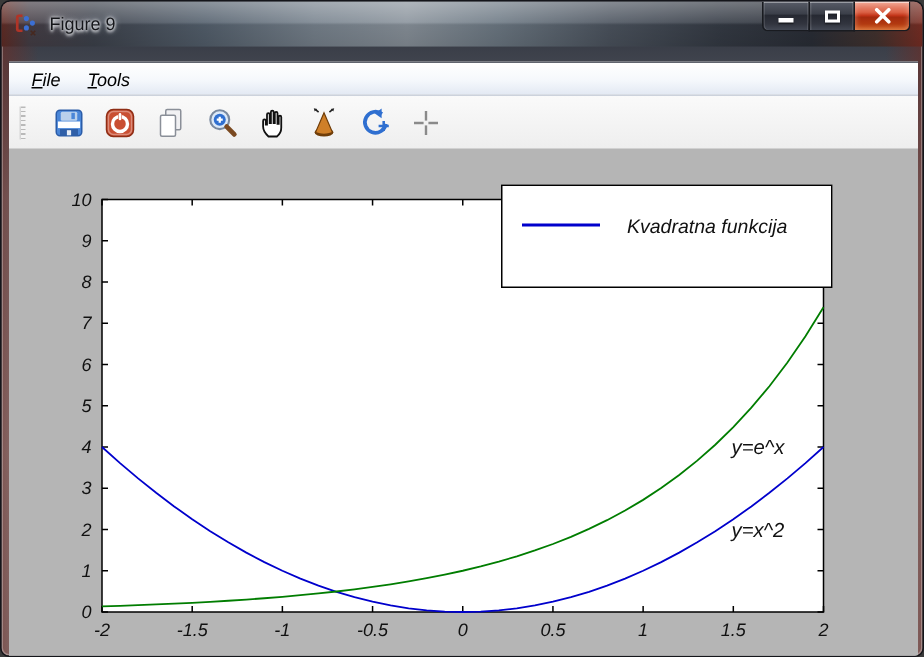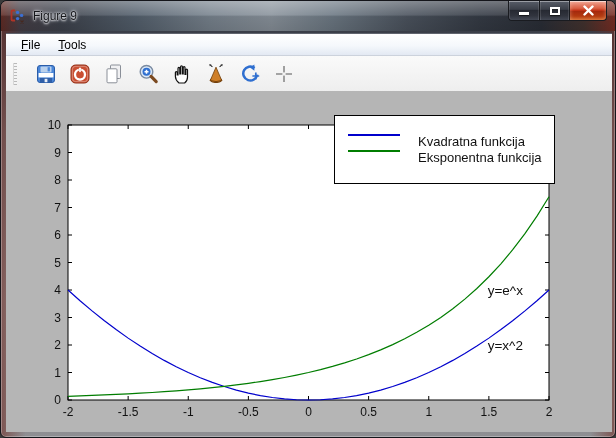--- a/index.html
+++ b/index.html
@@ -42,22 +42,22 @@
   .cap-btn.close{
     width:37px;border-radius:0 0 4px 0;border-left:none;
     background:linear-gradient(180deg,#f0a190 0%,#da6044 38%,#c13317 50%,#a52a0e 55%,#b33a10 80%,#cf5b1a 100%);
     box-shadow:inset 0 1px 0 rgba(255,255,255,.55), inset 0 0 4px rgba(255,220,200,.45);
   }
   .glyph-min{width:10px;height:3px;background:#fff;margin-top:5px;box-shadow:0 1px 1px rgba(0,0,0,.55);}
   .glyph-max{width:10px;height:8px;border:2px solid #fff;box-shadow:0 1px 1px rgba(0,0,0,.55), inset 0 1px 1px rgba(0,0,0,.45);}
 
   
   .client{
-    position:absolute;left:5px;top:32px;width:606px;height:398px;
-    background:#ececec;border-top:1px solid #60646e;
+    position:absolute;left:5px;top:40px;width:606px;height:398px;
+    background:#ececec;border-top:1px solid #60646e;font-style:italic;
   }
 
   .menubar{
     height:22px;display:flex;align-items:center;padding-left:6px;
     background:linear-gradient(180deg,#ffffff 0%,#f5f8fc 55%,#e3e9f3 100%);
     border-bottom:1px solid #ccd2dc;
   }
   .menu-item{font-size:12px;color:#000;padding:3px 9px;cursor:default;}
   .menu-item u{text-decoration:underline;}
 
@@ -75,21 +75,21 @@
 
   
   .figure-area{position:relative;width:606px;height:341px;background:#b5b5b5;}
   .figure-area svg{position:absolute;left:0;top:0;}
 
   .legend{
     position:absolute;left:328px;top:24px;width:221px;height:69px;
     background:#ffffff;border:1px solid #000;
     padding:18px 0 0 13px;z-index:5;
   }
-  .legend-row{display:flex;align-items:flex-start;height:16px;}
+  .legend-row{display:flex;align-items:center;height:16px;}
   .legend-line{width:52px;height:2px;margin-right:18px;flex:0 0 auto;}
   .legend-label{font-size:13px;color:#111;white-space:nowrap;}
 </style>
 </head>
 <body>
 
 <div class="window">
 
   <div class="titlebar">
     <div class="title-left">
@@ -259,21 +259,17 @@
           <polyline points="62.00,199.00 74.03,209.72 86.05,219.90 98.08,229.52 110.10,238.60 122.13,247.13 134.15,255.10 146.18,262.52 158.20,269.40 170.22,275.72 182.25,281.50 194.28,286.73 206.30,291.40 218.33,295.52 230.35,299.10 242.38,302.13 254.40,304.60 266.42,306.52 278.45,307.90 290.48,308.73 302.50,309.00 314.52,308.73 326.55,307.90 338.57,306.52 350.60,304.60 362.63,302.13 374.65,299.10 386.68,295.52 398.70,291.40 410.72,286.73 422.75,281.50 434.78,275.72 446.80,269.40 458.82,262.52 470.85,255.10 482.88,247.13 494.90,238.60 506.93,229.52 518.95,219.90 530.97,209.72 543.00,199.00" fill="none" stroke="#0000cc" stroke-width="1.2"></polyline>
           <polyline points="62.00,305.29 74.03,304.88 86.05,304.46 98.08,303.97 110.10,303.44 122.13,302.87 134.15,302.21 146.18,301.49 158.20,300.72 170.22,299.84 182.25,298.88 194.28,297.81 206.30,296.65 218.33,295.33 230.35,293.90 242.38,292.31 254.40,290.57 266.42,288.62 278.45,286.48 290.48,284.11 302.50,281.50 314.52,278.61 326.55,275.42 338.57,271.88 350.60,267.97 362.63,263.65 374.65,258.89 386.68,253.62 398.70,247.78 410.72,241.35 422.75,234.25 434.78,226.39 446.80,217.70 458.82,208.10 470.85,197.49 482.88,185.74 494.90,172.79 506.93,158.47 518.95,142.63 530.97,125.14 543.00,105.80" fill="none" stroke="#007d00" stroke-width="1.2"></polyline>
           <text x="481.6725" y="203.825" font-size="13.5" font-family="&quot;Liberation Sans&quot;, sans-serif" fill="#111">y=e^x</text>
           <text x="481.6725" y="258.825" font-size="13.5" font-family="&quot;Liberation Sans&quot;, sans-serif" fill="#111">y=x^2</text>
         </svg>
       <div class="legend">
           <div class="legend-row">
             <span class="legend-line" style="background: rgb(0, 0, 204);"></span>
             <span class="legend-label">Kvadratna funkcija</span>
           </div>
-          <div class="legend-row">
-            <span class="legend-line" style="background: rgb(0, 125, 0);"></span>
-            <span class="legend-label">Eksponentna funkcija</span>
-          </div>
         </div>
     </div>
 
   </div>
 </div>
 
 </body></html>

